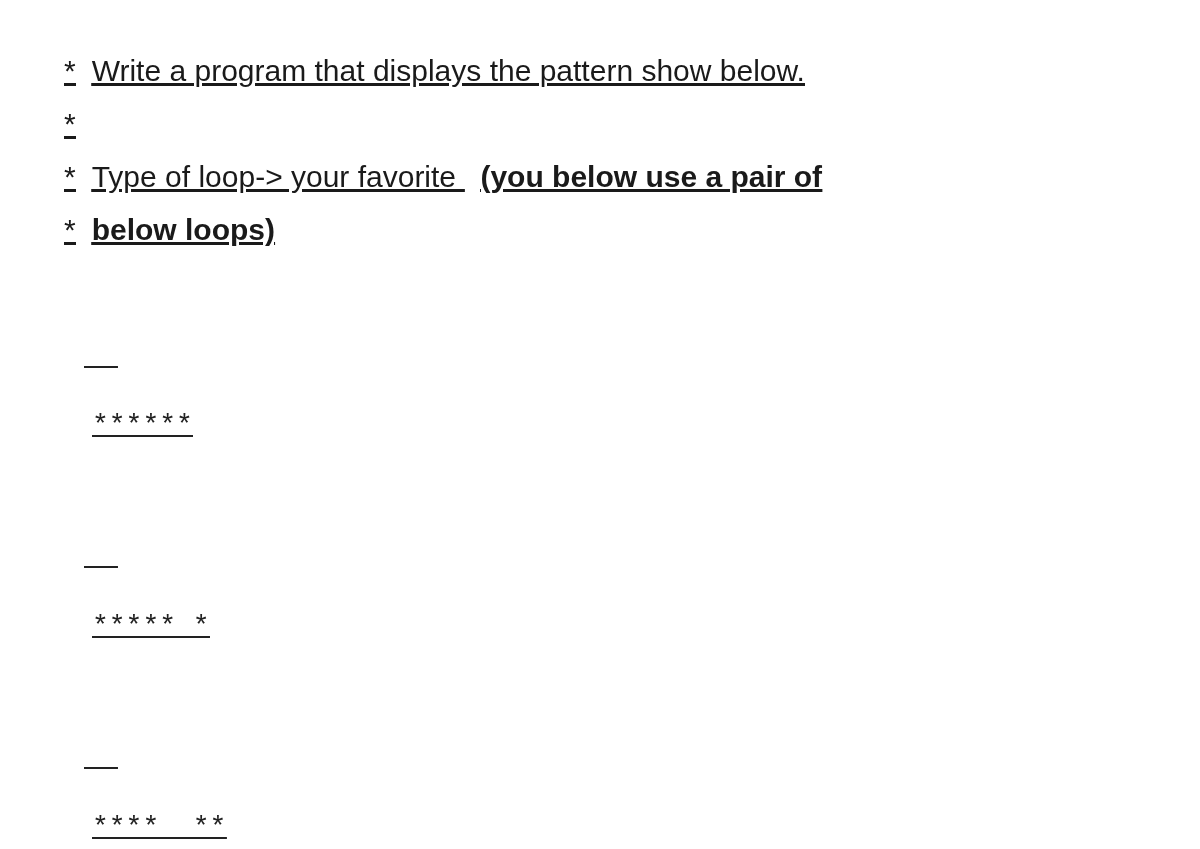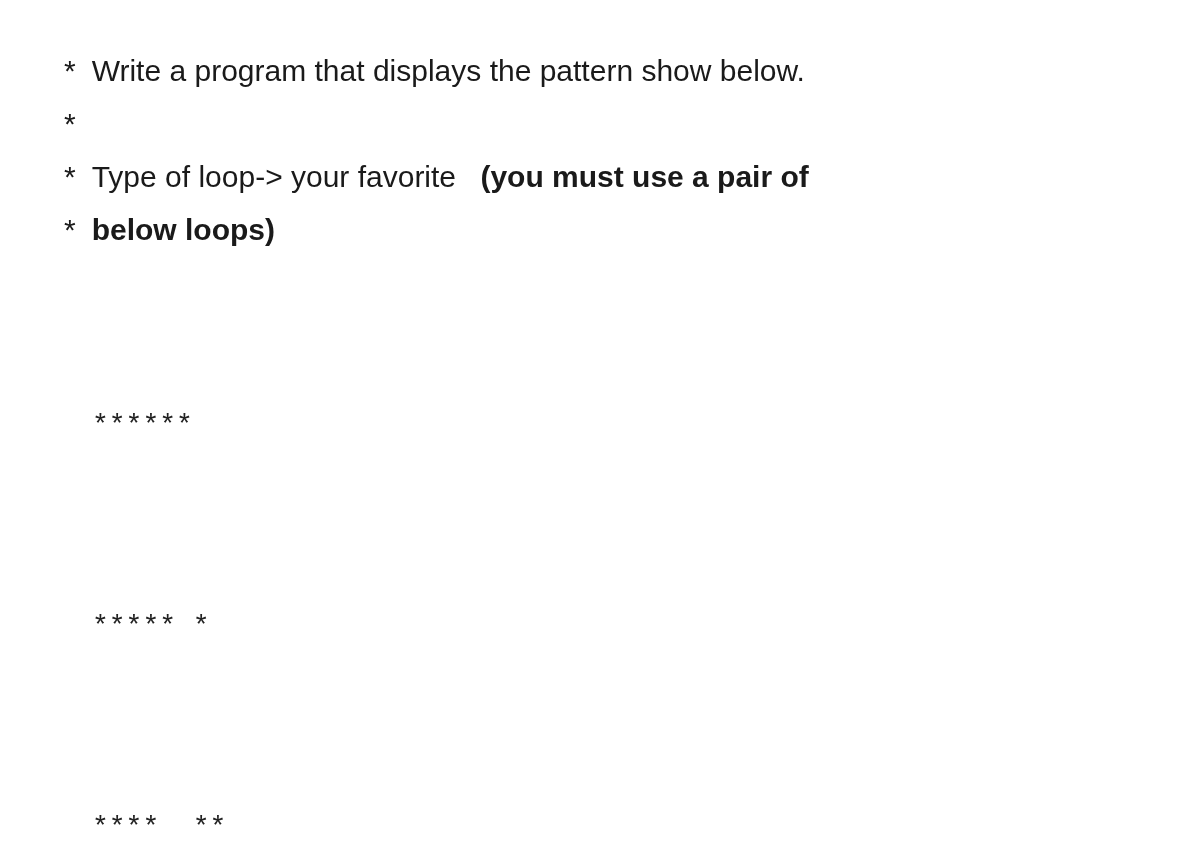--- a/index.html
+++ b/index.html
@@ -1,18 +1,19 @@
 <!DOCTYPE html>
 <html><head>
   <meta charset="utf-8">
   <style>
     * {
       margin: 8px;
       padding: 0;
       box-sizing: border-box;
+      text-decoration: underline;
     }
     body {
       font-family: "Helvetica Neue", Helvetica, Arial, sans-serif;
       background: #ffffff;
       color: #1a1a1a;
       padding: 24px 32px;
       width: 1200px;
       font-size: 30px;
       line-height: 1.5;
     }
@@ -40,21 +41,21 @@
 
 <div class="comment-line">
   <span class="prefix">*</span><span>Write a program that displays the pattern show below.</span>
 </div>
 
 <div class="comment-line">
   <span class="prefix">*</span>
 </div>
 
 <div class="comment-line">
-  <span class="prefix">*</span><span>Type of loop-&gt; your favorite </span><span class="bold">(you must use a pair of</span>
+  <span class="prefix">*</span><span>Type of loop-&gt; your favorite </span><span class="bold">(you below use a pair of</span>
 </div>
 
 <div class="comment-line">
   <span class="prefix">*</span><span class="bold">below loops)</span>
 </div>
 
 <div class="pattern-block">
   <div>******</div>
   <div>***** *</div>
   <div>****  **</div>

